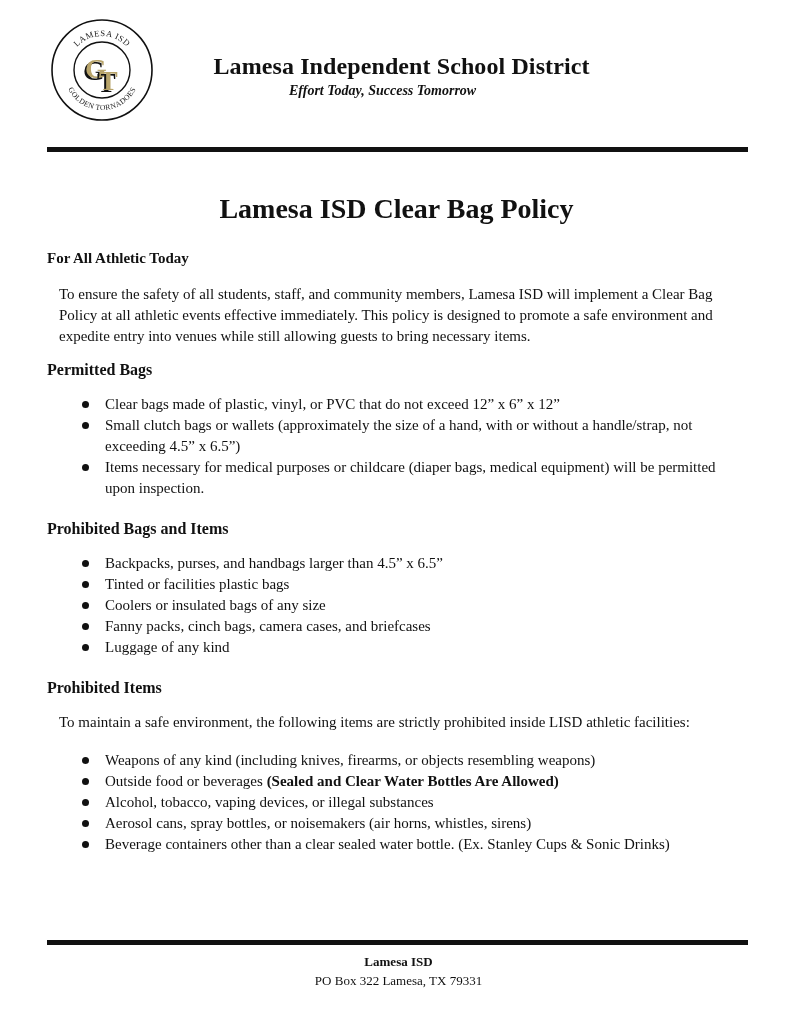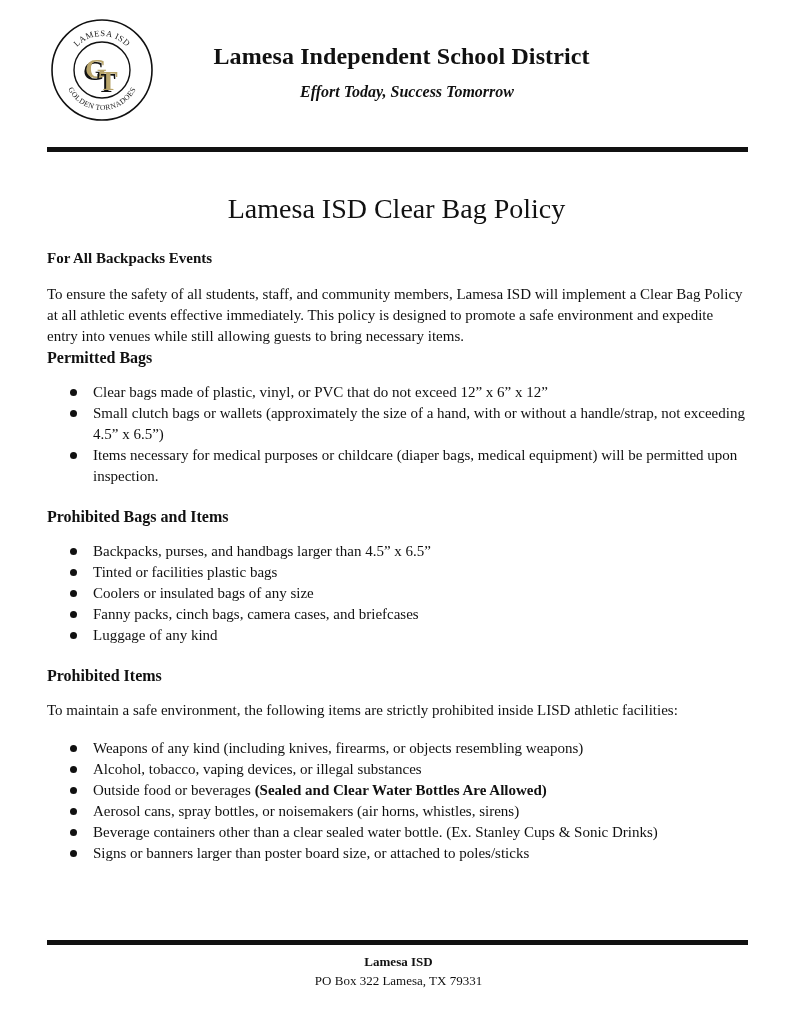--- a/index.html
+++ b/index.html
@@ -4,42 +4,42 @@
   <style>
     html, body { margin: 0; padding: 0; background: #ffffff; }
     body {
       width: 789px; height: 1024px; position: relative; overflow: hidden;
       font-family: "Liberation Serif", "DejaVu Serif", serif; color: #111;
     }
     .logo {
       position: absolute; left: 50px; top: 18px; width: 104px; height: 104px;
     }
     .district-title {
-      position: absolute; left: 0; width: 789px; top: 43px;
+      position: absolute; left: 0; width: 789px; top: 53px;
       text-align: center; padding-left: 14px; box-sizing: border-box;
       font-size: 24px; font-weight: bold; letter-spacing: 0.1px;
     }
     .motto {
-      position: absolute; left: 300px; top: 83px;
-      font-size: 16px; font-weight: bold; font-style: italic;
+      position: absolute; left: 289px; top: 83px;
+      font-size: 14px; font-weight: bold; font-style: italic;
     }
     .rule {
       position: absolute; left: 47px; width: 701px; height: 5px; background: #111;
     }
     .rule.top { top: 147px; }
     .rule.bottom { top: 940px; }
     .doc-title {
       position: absolute; left: 0; width: 789px; top: 193px; text-align: center;
-      font-size: 28px; font-weight: normal; padding-left: 4px; box-sizing: border-box;
+      font-size: 28px; font-weight: bold; padding-left: 4px; box-sizing: border-box;
     }
     .content { position: absolute; left: 47px; top: 248px; width: 700px; font-size: 15px; line-height: 21px; }
     .subhead { font-weight: bold; font-size: 15px; margin: 0; }
-    p { margin: 0; }
+    p { margin: 12px; }
     .section-head { font-weight: bold; font-size: 16px; margin: 0; }
-    ul { margin: 0; padding: 0; list-style: none; }
+    ul { margin: 12px; padding: 0; list-style: none; }
     li { position: relative; padding-left: 46px; }
     li .bullet {
       position: absolute; left: 23px; top: 7px; width: 7px; height: 7px; border-radius: 50%; background: #111;
     }
     .bold { font-weight: bold; }
     .footer { position: absolute; left: 0; width: 789px; top: 952px; text-align: center; font-size: 13px; line-height: 19px; padding-left: 8px; box-sizing: border-box; }
     .footer .org { font-weight: bold; }
   </style>
 </head>
 <body>
@@ -68,21 +68,21 @@
 </div>
 
 <div class="district-title">Lamesa Independent School District</div>
 <div class="motto">Effort Today, Success Tomorrow</div>
 
 <div class="rule top"></div>
 
 <div class="doc-title">Lamesa ISD Clear Bag Policy</div>
 
 <div class="content">
-  <p class="subhead">For All Backpacks Events</p>
+  <p class="subhead">For All Athletic Today</p>
   <p style="margin-top:15px">To ensure the safety of all students, staff, and community members, Lamesa ISD will implement a Clear Bag Policy at all athletic events effective immediately. This policy is designed to promote a safe environment and expedite entry into venues while still allowing guests to bring necessary items.</p>
 
   <p class="section-head" style="">Permitted Bags</p>
   <ul style="margin-top:14px">
     <li><span class="bullet"></span><span>Clear bags made of plastic, vinyl, or PVC that do not exceed 12” x 6” x 12”</span></li>
     <li><span class="bullet"></span><span>Small clutch bags or wallets (approximately the size of a hand, with or without a handle/strap, not exceeding 4.5” x 6.5”)</span></li>
     <li><span class="bullet"></span><span>Items necessary for medical purposes or childcare (diaper bags, medical equipment) will be permitted upon inspection.</span></li>
   </ul>
 
   <p class="section-head" style="margin-top:19px">Prohibited Bags and Items</p>
@@ -91,25 +91,24 @@
     <li><span class="bullet"></span><span>Tinted or facilities plastic bags</span></li>
     <li><span class="bullet"></span><span>Coolers or insulated bags of any size</span></li>
     <li><span class="bullet"></span><span>Fanny packs, cinch bags, camera cases, and briefcases</span></li>
     <li><span class="bullet"></span><span>Luggage of any kind</span></li>
   </ul>
 
   <p class="section-head" style="margin-top:19px">Prohibited Items</p>
   <p style="margin-top:14px">To maintain a safe environment, the following items are strictly prohibited inside LISD athletic facilities:</p>
   <ul style="margin-top:17px">
     <li><span class="bullet"></span><span>Weapons of any kind (including knives, firearms, or objects resembling weapons)</span></li>
+    <li><span class="bullet"></span><span>Outside food or beverages </span><span class="bold">(Sealed and Clear Water Bottles Are Allowed)</span></li>
     <li><span class="bullet"></span><span>Alcohol, tobacco, vaping devices, or illegal substances</span></li>
-    <li><span class="bullet"></span><span>Outside food or beverages </span><span class="bold">(Sealed and Clear Water Bottles Are Allowed)</span></li>
     <li><span class="bullet"></span><span>Aerosol cans, spray bottles, or noisemakers (air horns, whistles, sirens)</span></li>
     <li><span class="bullet"></span><span>Beverage containers other than a clear sealed water bottle. (Ex. Stanley Cups &amp; Sonic Drinks)</span></li>
-    <li><span class="bullet"></span><span>Signs or banners larger than poster board size, or attached to poles/sticks</span></li>
   </ul>
 </div>
 
 <div class="rule bottom"></div>
 
 <div class="footer">
   <div class="org">Lamesa ISD</div>
   <div>PO Box 322 Lamesa, TX 79331</div>
 </div>
 

